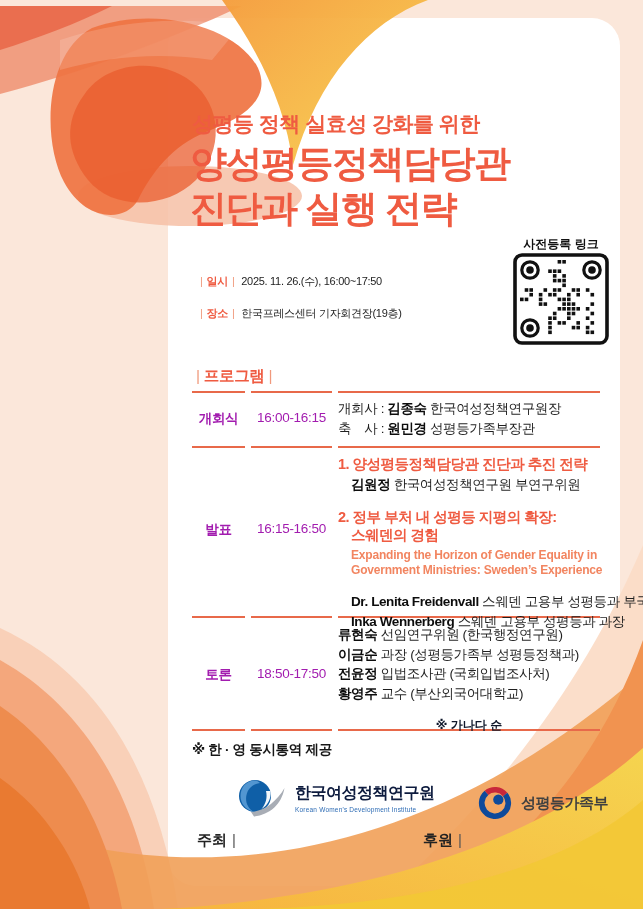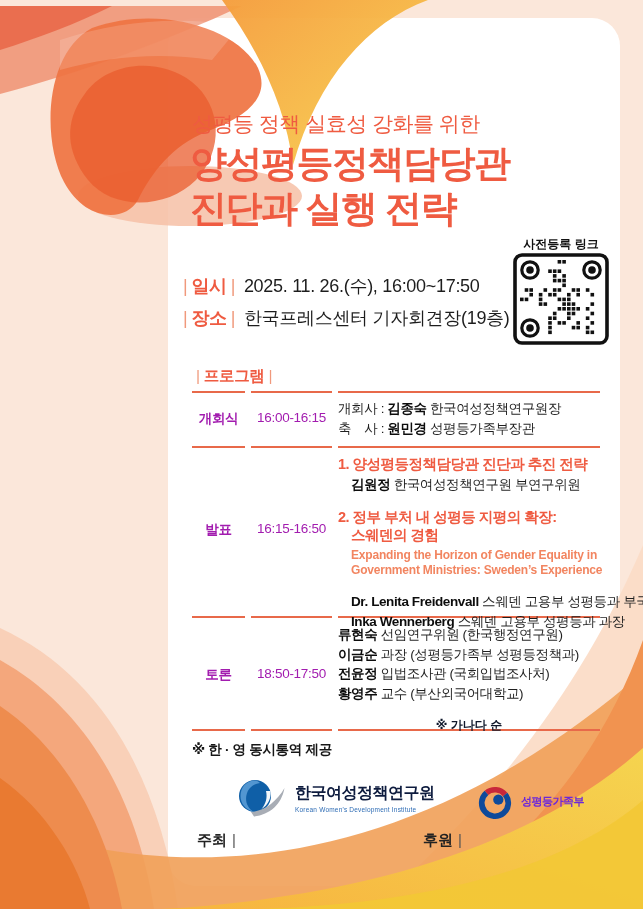--- a/index.html
+++ b/index.html
@@ -2,25 +2,25 @@
 <html><head>
 <meta charset="utf-8">
 <style>
   html,body{margin:0;padding:0;}
   body{font-family:"Liberation Sans","DejaVu Sans",sans-serif;}
   .page{position:relative;width:643px;height:909px;background:#fbe7da;overflow:hidden;}
   .abs{position:absolute;}
   .panel{left:168px;top:18px;width:452px;height:868px;background:#ffffff;border-radius:28px;}
   .decor{left:0;top:0;pointer-events:none;}
   .content{left:0;top:0;width:643px;height:909px;}
-  .subtitle{left:192px;top:110px;font-size:21px;font-weight:400;letter-spacing:-0.5px;color:#ef5b41;}
+  .subtitle{left:192px;top:110px;font-size:21px;font-weight:700;letter-spacing:-0.5px;color:#ef5b41;}
   .title{left:190px;top:141px;font-size:37px;line-height:45px;font-weight:700;letter-spacing:-1.5px;color:#ef5b41;}
   .qr-label{left:513px;top:236px;width:96px;text-align:center;font-size:12px;font-weight:700;color:#111;}
   .qr{left:513px;top:253px;}
-  .inforow{left:179px;font-size:18px;color:#1d1d1d;letter-spacing:-0.3px;white-space:nowrap;}
+  .inforow{left:196px;font-size:11px;color:#1d1d1d;letter-spacing:-0.3px;white-space:nowrap;}
   .inforow .lbl{font-weight:800;color:#ef5b41;}
   .pipe{color:#f0997c;font-weight:400;padding:0 4px;}
   .info-1{top:274px;} .info-2{top:306px;}
   .heading{left:192px;top:366px;font-size:15.5px;font-weight:800;color:#ef5b41;letter-spacing:-0.3px;}
   .hline{height:2px;background:#e8694a;}
   .seg1{left:192px;width:53px;} .seg2{left:251px;width:81px;} .seg3{left:338px;width:262px;}
   .l1{top:391px;} .l2{top:446px;} .l3{top:616px;} .l4{top:729px;}
   .cell{font-size:13.5px;color:#a21caf;text-align:center;letter-spacing:-0.3px;}
   .sess{left:192px;width:53px;font-weight:600;}
   .time{left:251px;width:81px;}
@@ -38,21 +38,21 @@
   .r3content{left:338px;top:625px;line-height:19.7px;}
   .order-note{left:338px;top:717px;width:262px;text-align:center;font-size:12px;font-weight:700;color:#0f172a;}
   .footnote{left:192px;top:741px;font-size:13.5px;font-weight:700;color:#161616;letter-spacing:-0.3px;}
   .org-label{font-size:15px;font-weight:700;color:#222;white-space:nowrap;margin-top:41px;}
   .org-label .pp{color:#555;font-weight:300;padding-left:5px;}
   .host-label{left:197px;top:790px;} .sponsor-label{left:423px;top:790px;}
   .kwdi-logo{left:237px;top:777px;} .kwdi-text{left:295px;top:783px;width:130px;}
   .kwdi-kr{font-size:16px;font-weight:900;color:#0d1b3e;letter-spacing:-0.5px;white-space:nowrap;}
   .kwdi-en{font-size:6.5px;color:#2f6db5;letter-spacing:0.2px;margin-top:2px;white-space:nowrap;}
   .gov-logo{left:477px;top:785px;}
-  .sponsor-name{left:521px;top:794px;font-size:11px;font-weight:800;color:#6d28d9;letter-spacing:-0.5px;white-space:nowrap;}
+  .sponsor-name{left:521px;top:794px;font-size:15px;font-weight:800;color:#404040;letter-spacing:-0.5px;white-space:nowrap;}
 </style>
 </head>
 <body>
 
 <div class="page">
 
   <div class="abs panel"></div>
 
   <svg class="abs decor" width="643" height="909" viewBox="0 0 643 909">
     <defs>

